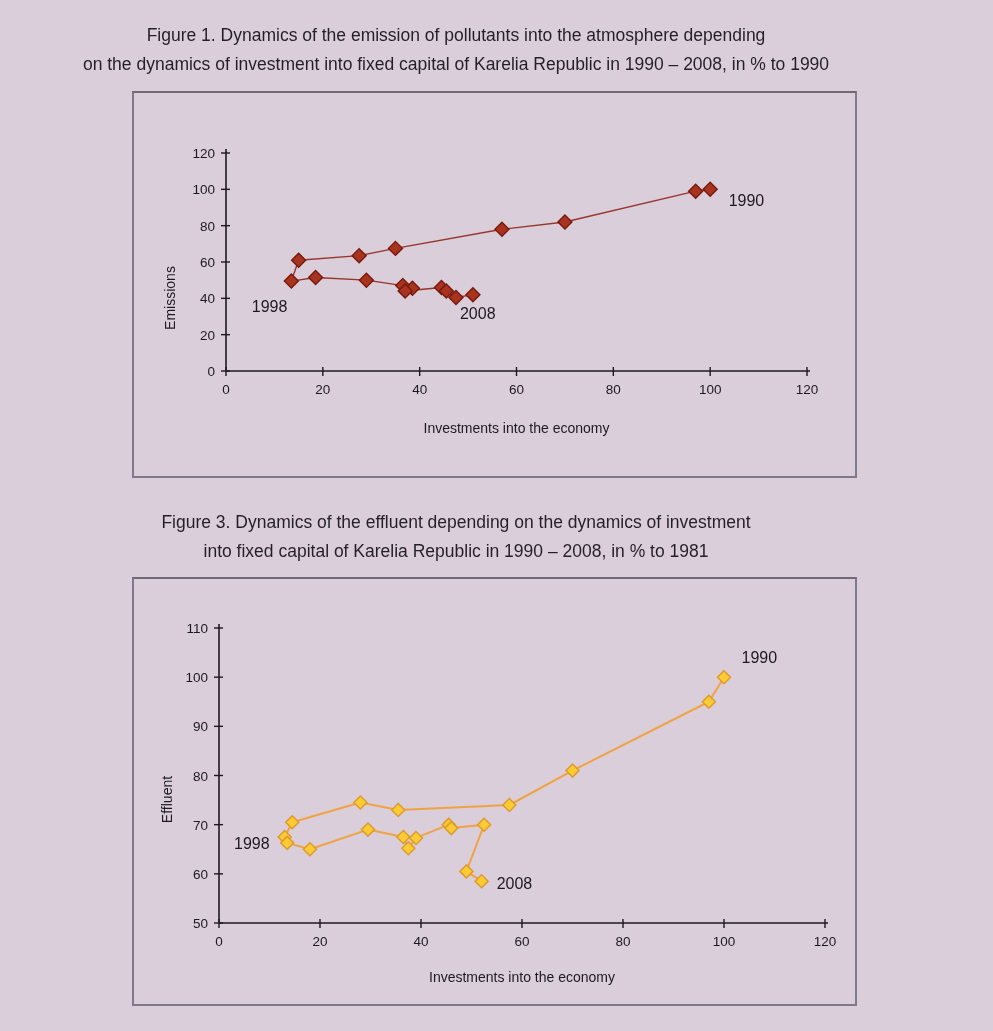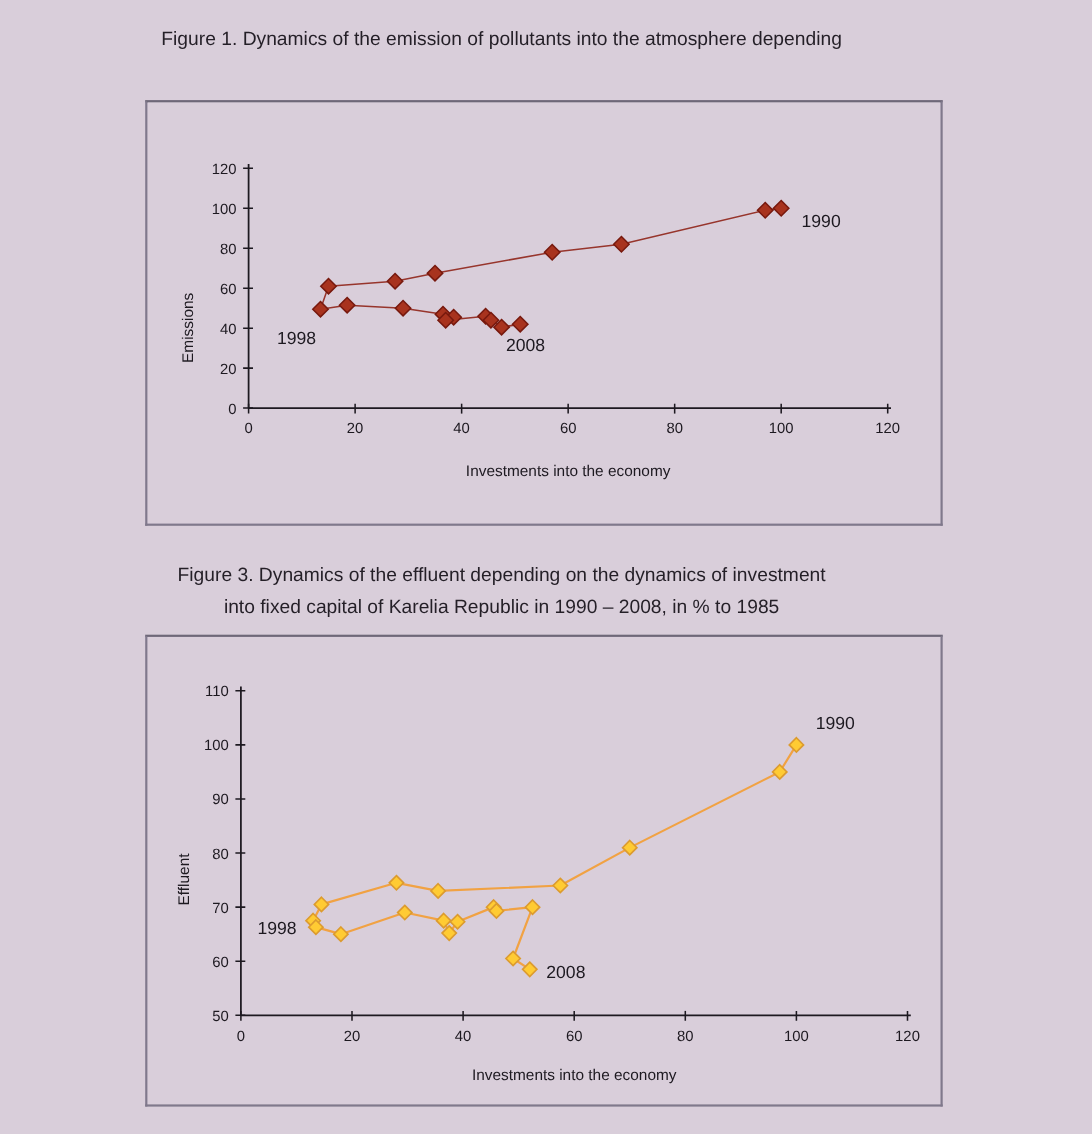--- a/index.html
+++ b/index.html
@@ -26,20 +26,21 @@
   svg text{fill:#1D1920;}
   .tick-label{font-size:13.5px;}
   .axis-title{font-size:14px;}
   .year-label{font-size:16px;}
 </style>
 </head>
 <body>
 
 <div id="title1" class="fig-title">
   <div>Figure 1. Dynamics of the emission of pollutants into the atmosphere depending</div>
+  <div>on the dynamics of investment into fixed capital of Karelia Republic in 1990 – 2008, in % to 1990</div>
 </div>
 
 <div id="box1" class="chart-box">
   <svg id="chart0" width="721" height="383" viewBox="0 0 721 383">
       <path d="M 92 56 V 278" stroke="#1D1920" stroke-width="1.6" fill="none"></path>
       <path d="M 92 278 H 676" stroke="#1D1920" stroke-width="1.6" fill="none"></path>
       <path d="M 92 274 V 283" stroke="#1D1920" stroke-width="1.4"></path>
       <text x="92" y="301" text-anchor="middle" class="tick-label">0</text>
       <path d="M 188.83333333333331 274 V 283" stroke="#1D1920" stroke-width="1.4"></path>
       <text x="188.83333333333331" y="301" text-anchor="middle" class="tick-label">20</text>
@@ -88,21 +89,21 @@
       <path d="M 321.97916666666663 197.425 L 328.97916666666663 204.425 L 321.97916666666663 211.425 L 314.97916666666663 204.425 Z" fill="#A8331E" stroke="#77190E" stroke-width="1.4"></path>
       <path d="M 338.925 194.7 L 345.925 201.7 L 338.925 208.7 L 331.925 201.7 Z" fill="#A8331E" stroke="#77190E" stroke-width="1.4"></path>
       <text x="612.4791666666666" y="113.14166666666668" text-anchor="middle" class="year-label">1990</text>
       <text x="135.575" y="219.41666666666666" text-anchor="middle" class="year-label">1998</text>
       <text x="343.76666666666665" y="225.775" text-anchor="middle" class="year-label">2008</text>
     </svg>
 </div>
 
 <div id="title2" class="fig-title">
   <div>Figure 3. Dynamics of the effluent depending on the dynamics of investment</div>
-  <div>into fixed capital of Karelia Republic in 1990 – 2008, in % to 1985</div>
+  <div>into fixed capital of Karelia Republic in 1990 – 2008, in % to 1981</div>
 </div>
 
 <div id="box2" class="chart-box">
   <svg id="chart1" width="721" height="425" viewBox="0 0 721 425">
       <path d="M 85 45 V 344" stroke="#1D1920" stroke-width="1.6" fill="none"></path>
       <path d="M 85 344 H 694" stroke="#1D1920" stroke-width="1.6" fill="none"></path>
       <path d="M 85 340 V 349" stroke="#1D1920" stroke-width="1.4"></path>
       <text x="85" y="367" text-anchor="middle" class="tick-label">0</text>
       <path d="M 186 340 V 349" stroke="#1D1920" stroke-width="1.4"></path>
       <text x="186" y="367" text-anchor="middle" class="tick-label">20</text>

